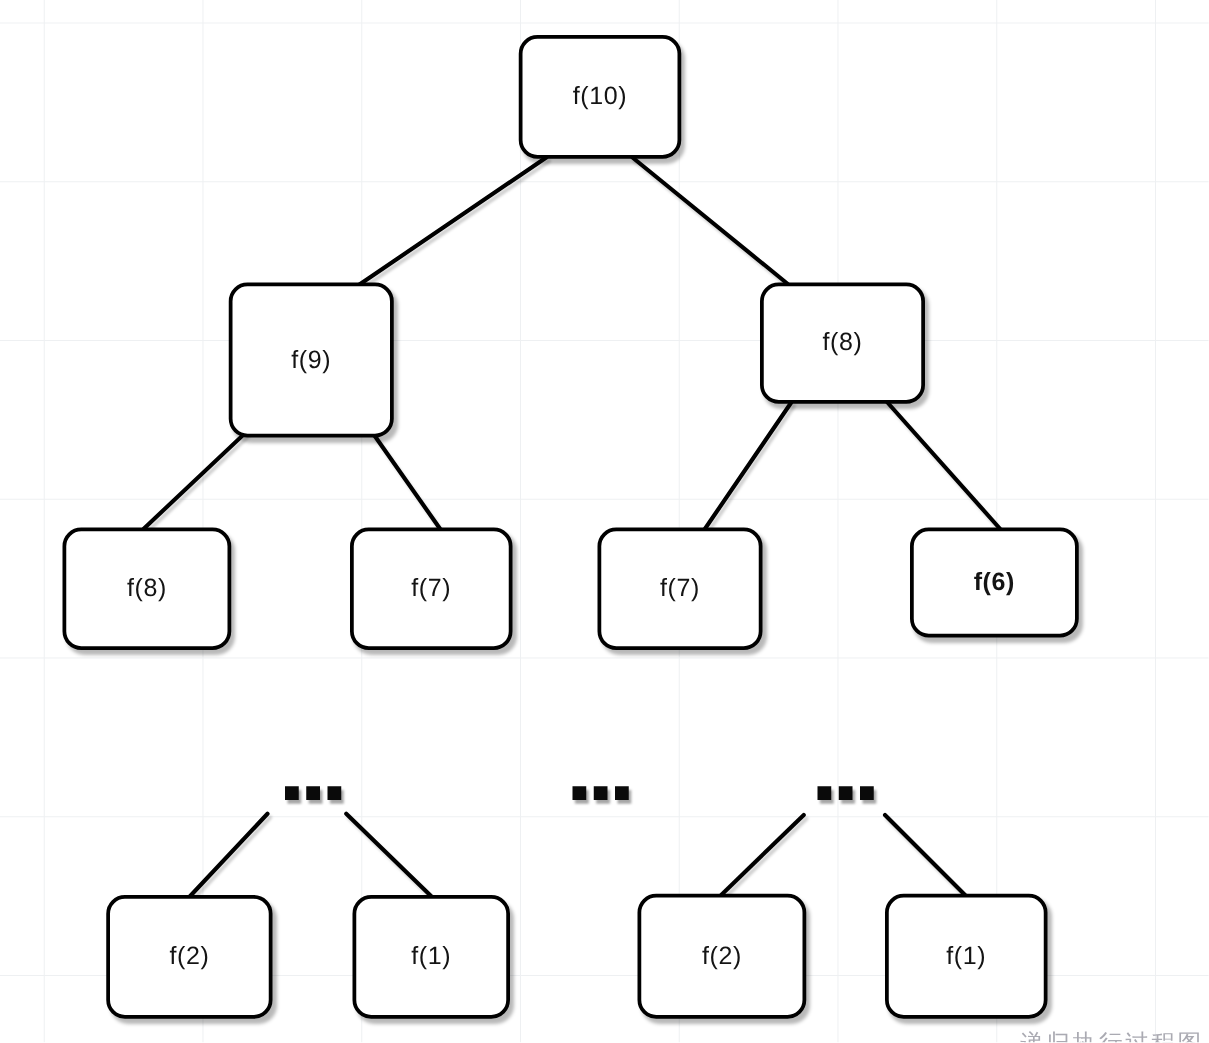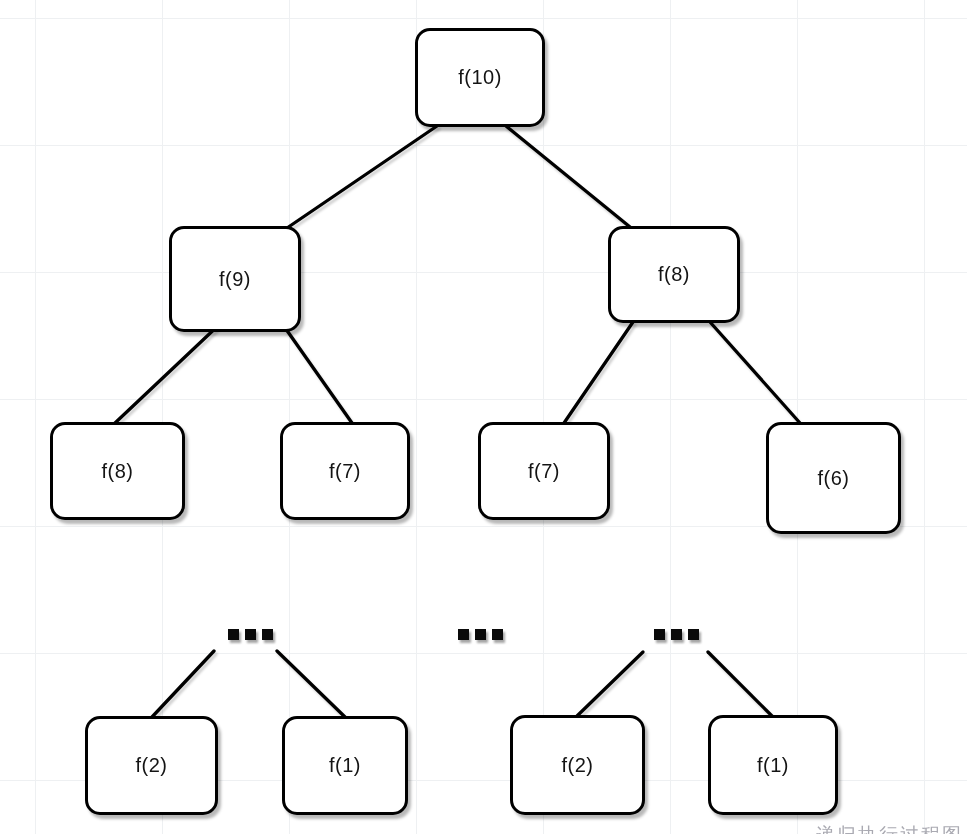--- a/index.html
+++ b/index.html
@@ -64,26 +64,26 @@
       <line x1="281" y1="322" x2="352" y2="423"></line>
       <line x1="633" y1="322" x2="564" y2="423"></line>
       <line x1="710" y1="322" x2="800" y2="423"></line>
       <line x1="214" y1="651" x2="152" y2="717"></line>
       <line x1="277" y1="651" x2="345" y2="717"></line>
       <line x1="643" y1="652" x2="577" y2="716"></line>
       <line x1="708" y1="652" x2="773" y2="717"></line>
     </svg>
   <div id="nodes-layer">
       <div class="node" style="left: 415px; top: 28px; width: 130px; height: 99px;">f(10)</div>
-      <div class="node" style="left: 169px; top: 226px; width: 132px; height: 106px;">f(9)</div>
+      <div class="node" style="left: 183px; top: 226px; width: 132px; height: 124px;">f(9)</div>
       <div class="node" style="left: 608px; top: 226px; width: 132px; height: 97px;">f(8)</div>
       <div class="node" style="left: 50px; top: 422px; width: 135px; height: 98px;">f(8)</div>
       <div class="node" style="left: 280px; top: 422px; width: 130px; height: 98px;">f(7)</div>
       <div class="node" style="left: 478px; top: 422px; width: 132px; height: 98px;">f(7)</div>
-      <div class="node" style="left: 766px; top: 422px; width: 135px; height: 112px;">f(6)</div>
+      <div class="node" style="left: 728px; top: 422px; width: 135px; height: 88px; font-weight: bold;">f(6)</div>
       <div class="node" style="left: 85px; top: 716px; width: 133px; height: 99px;">f(2)</div>
       <div class="node" style="left: 282px; top: 716px; width: 126px; height: 99px;">f(1)</div>
       <div class="node" style="left: 510px; top: 715px; width: 135px; height: 100px;">f(2)</div>
       <div class="node" style="left: 708px; top: 715px; width: 130px; height: 100px;">f(1)</div>
       <div class="ellipsis" style="left: 228px; top: 629px;">
         <span class="dot"></span>
         <span class="dot"></span>
         <span class="dot"></span>
       </div>
       <div class="ellipsis" style="left: 458px; top: 629px;">

